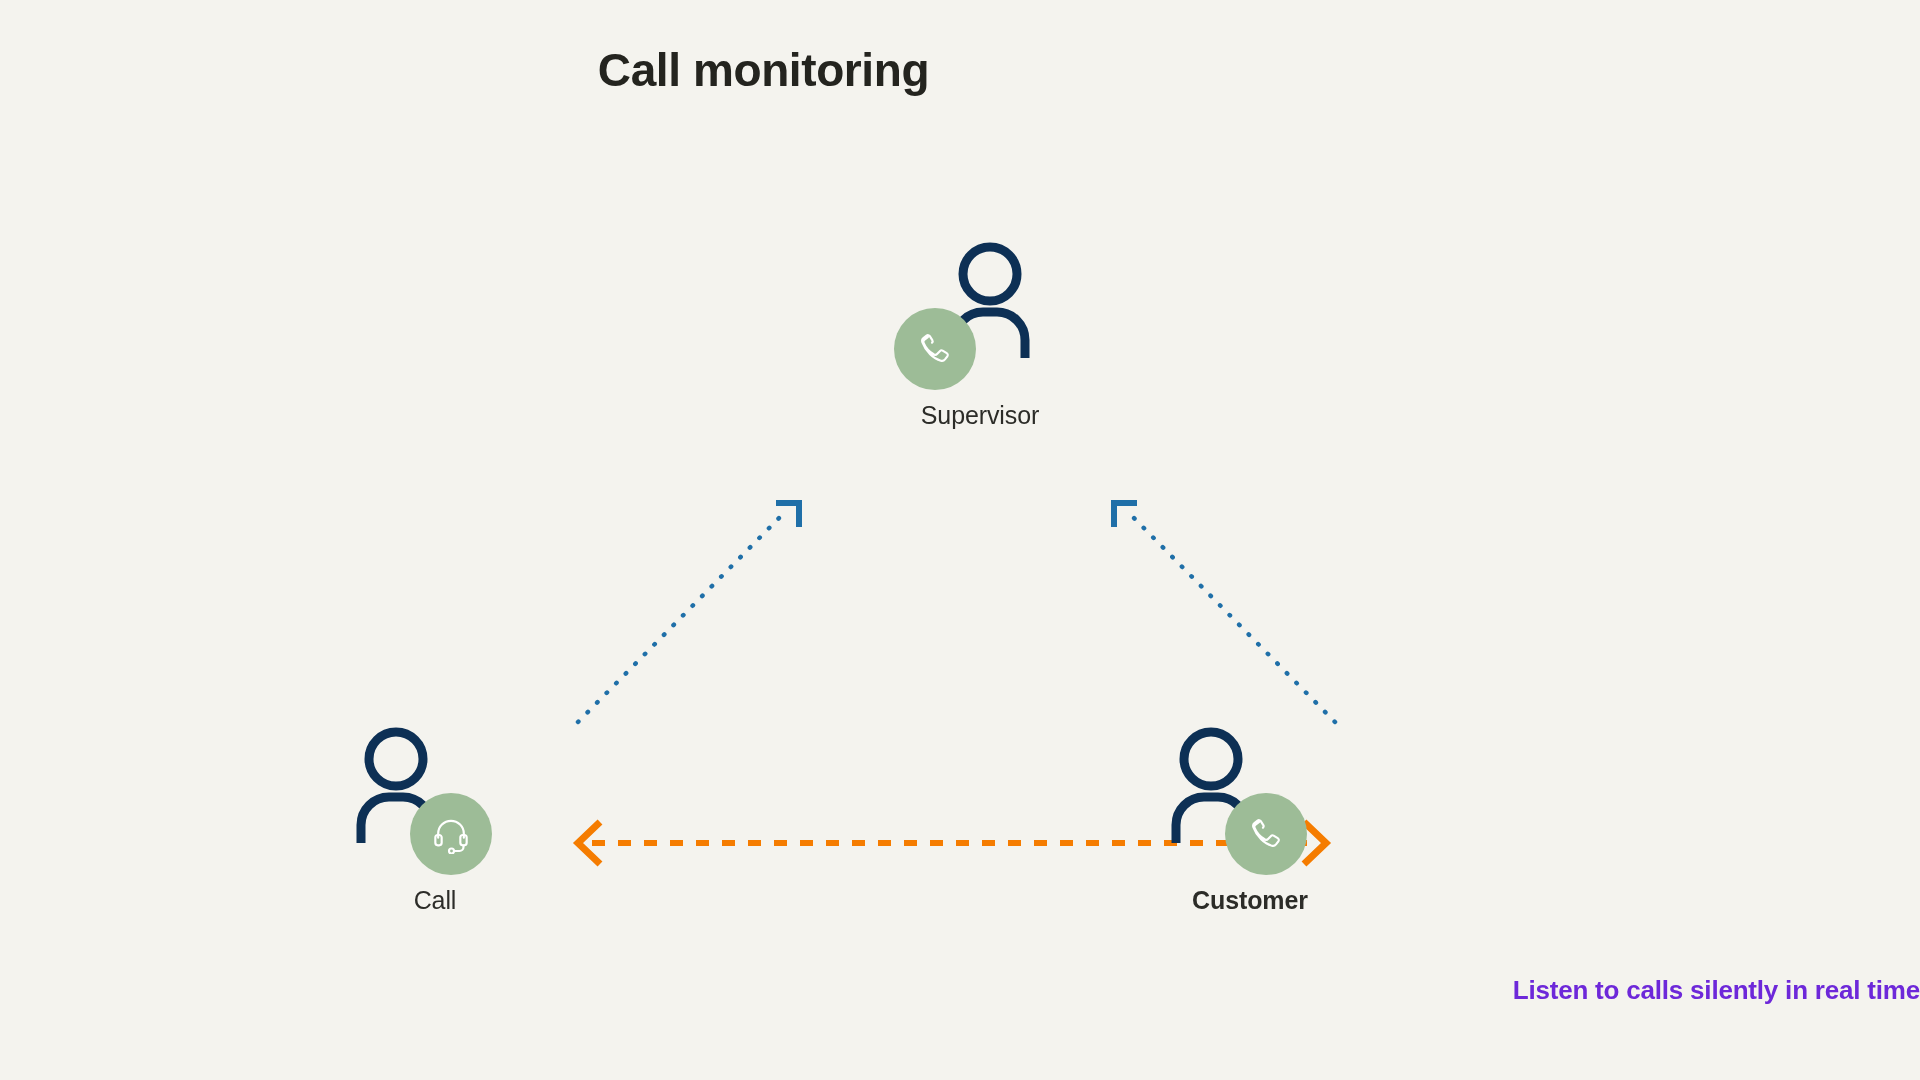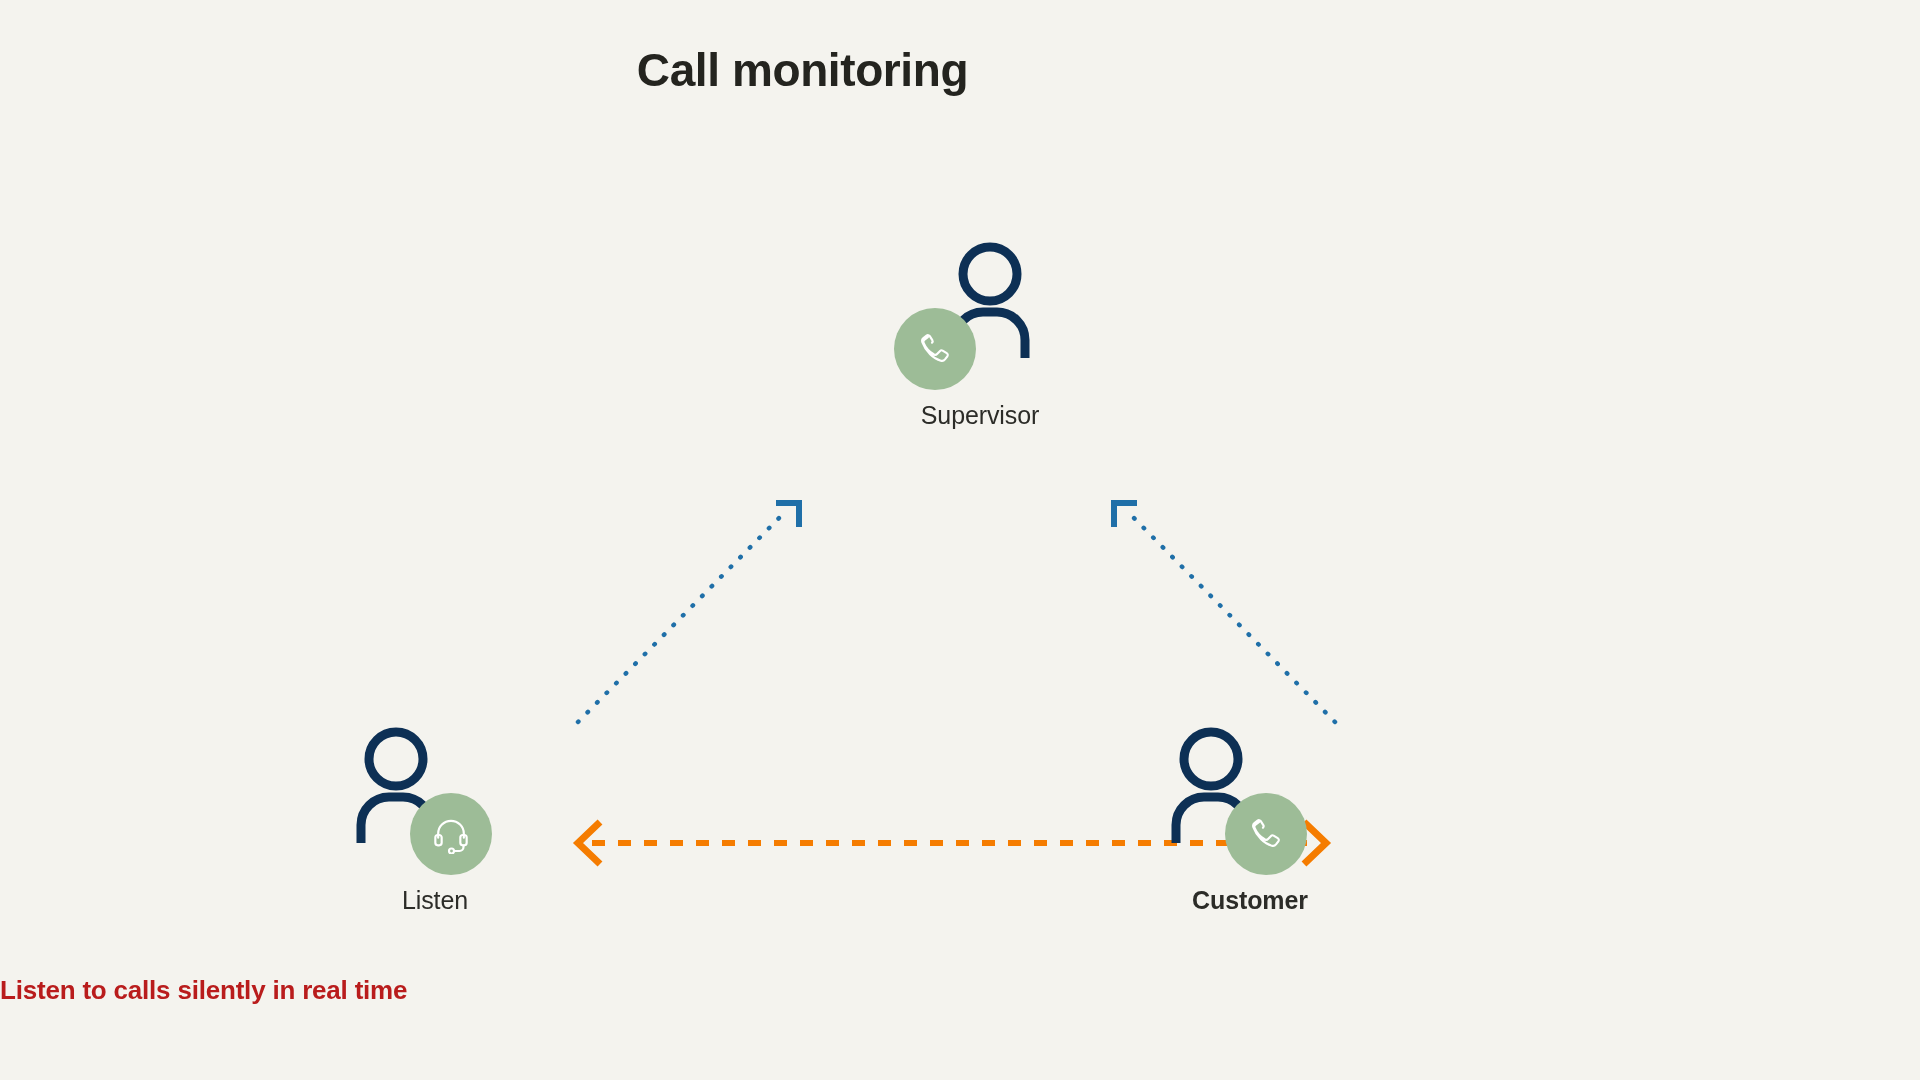--- a/index.html
+++ b/index.html
@@ -22,21 +22,20 @@
     background: #f4f3ee;
   }
 
   
   .header {
     position: absolute;
     left: 0;
     top: 46px;
     width: 1527px;
     text-align: center;
-    margin-left: 39px;
   }
   .page-title {
     font-size: 46px;
     font-weight: 700;
     color: #24241f;
     letter-spacing: -0.4px;
     line-height: 1.08;
     margin: 0;
   }
   .page-subtitle {
@@ -116,24 +115,24 @@
   #node-customer .person-icon { left: 56px;  top: 0; }
   #node-customer .badge       { left: 110px; top: 68px; }
   #node-customer .node-label  { margin-left: -30px; font-weight: bold; }
 
   
   .footer-caption {
     position: absolute;
     left: 0;
     top: 975px;
     width: 1920px;
-    text-align: left;
+    text-align: right;
     font-size: 26px;
     font-weight: 700;
-    color: #b91c1c;
+    color: #6d28d9;
     letter-spacing: -0.2px;
   }
 </style>
 </head>
 <body>
 
 <div id="stage">
 
   <div class="header">
     <h1 class="page-title">Call monitoring</h1>
@@ -184,21 +183,21 @@
         <div class="badge">
           <svg width="40" height="40" viewBox="0 0 24 24">
             <path d="M4.3 14.2 V11.8 a7.7 7.7 0 0 1 15.4 0 v2.4" fill="none" stroke="#ffffff" stroke-width="1.3" stroke-linecap="round"></path>
             <rect x="2.6" y="12.6" width="3.8" height="6.2" rx="1.5" fill="none" stroke="#ffffff" stroke-width="1.3"></rect>
             <rect x="17.6" y="12.6" width="3.8" height="6.2" rx="1.5" fill="none" stroke="#ffffff" stroke-width="1.3"></rect>
             <path d="M19.5 18.9 v0.9 a2.4 2.4 0 0 1 -2.4 2.4 h-3.1" fill="none" stroke="#ffffff" stroke-width="1.3" stroke-linecap="round"></path>
             <circle cx="12.3" cy="22.2" r="1.5" fill="none" stroke="#ffffff" stroke-width="1.3"></circle>
           </svg>
         </div>
       </div>
-      <div class="node-label">Listen</div>
+      <div class="node-label">Call</div>
     </div>
 
     <div class="node" id="node-customer">
       <div class="node-figure">
         <svg class="person-icon" width="80" height="118" viewBox="0 0 80 118">
           <circle cx="40" cy="34" r="27" fill="none" stroke="#0d3055" stroke-width="9"></circle>
           <path d="M 5 118 L 5 100 A 28 28 0 0 1 33 72 L 47 72 A 28 28 0 0 1 75 100 L 75 118" fill="none" stroke="#0d3055" stroke-width="9" stroke-linecap="butt"></path>
         </svg>
         <div class="badge">
           <svg width="38" height="38" viewBox="0 0 24 24">

